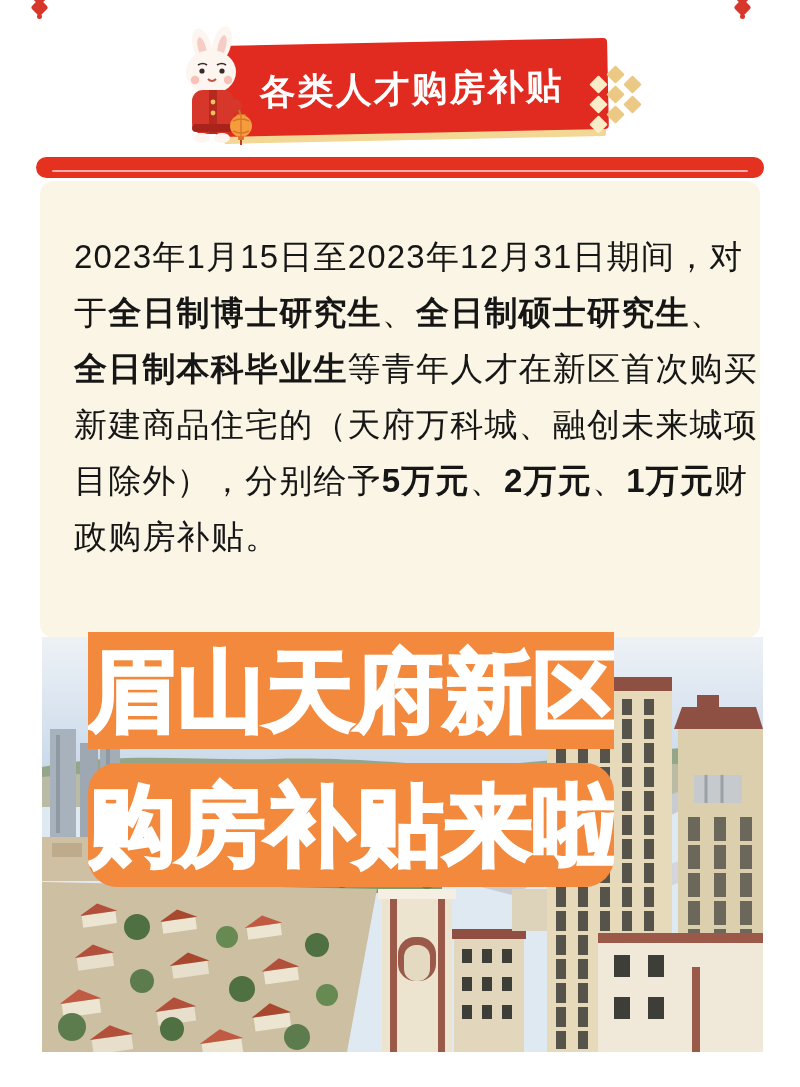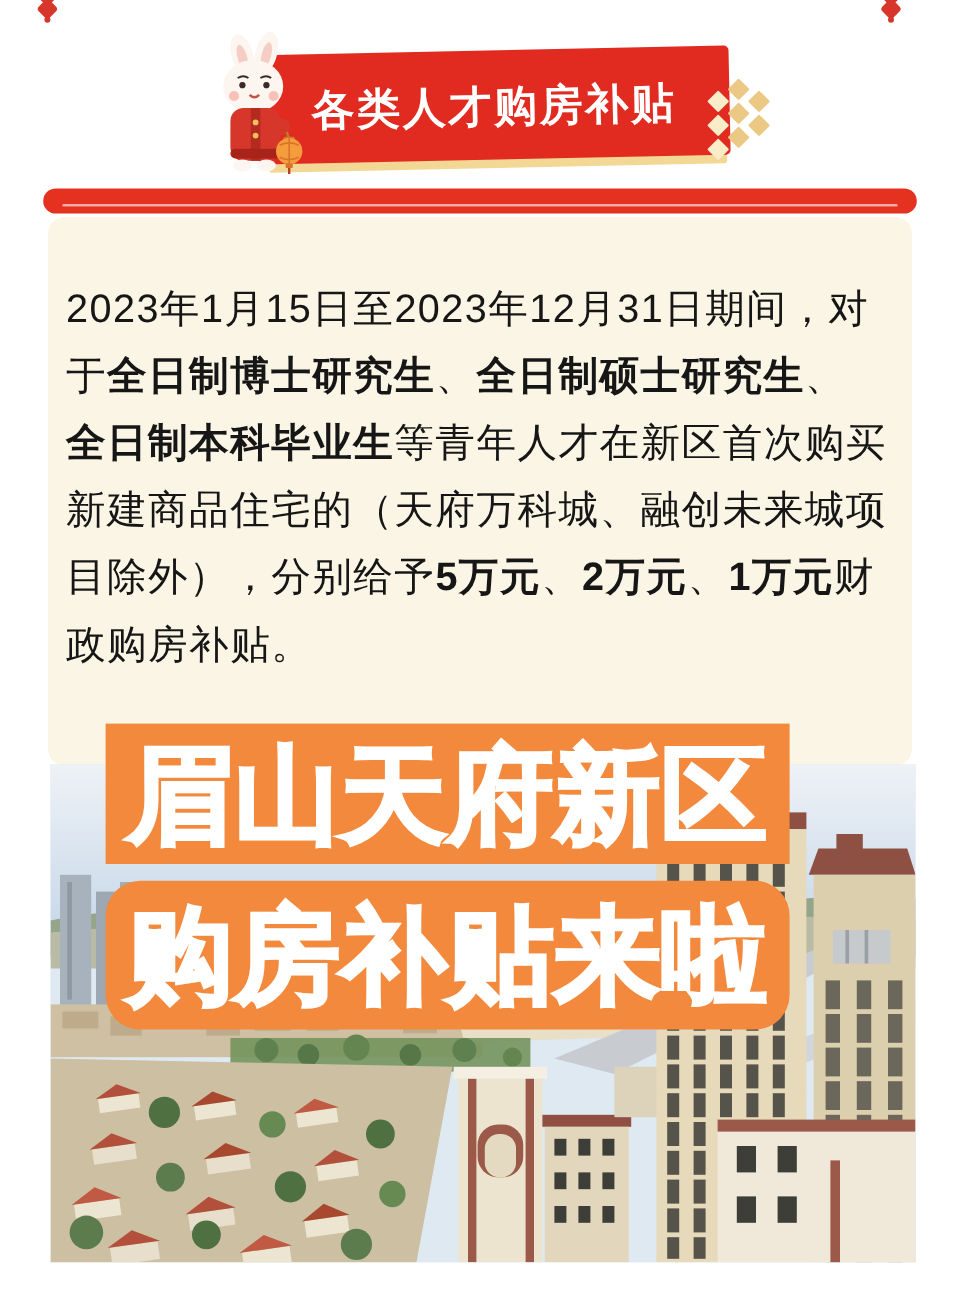--- a/index.html
+++ b/index.html
@@ -30,27 +30,27 @@
 
   
   .mascot{position:absolute;left:180px;top:26px;width:84px;height:120px;z-index:5;}
 
   
   .divider{position:absolute;left:36px;top:157px;width:728px;height:21px;background:#e53120;border-radius:11px;z-index:2;}
   .divider::after{content:"";position:absolute;left:16px;right:16px;bottom:6px;height:2px;background:rgba(255,255,255,0.6);border-radius:1px;}
 
   
   .panel{position:absolute;left:40px;top:181px;width:720px;height:457px;background:#faf5e4;border-radius:14px;z-index:1;}
-  .policy-text{position:absolute;left:55px;top:229px;width:684px;font-size:33px;line-height:56px;
+  .policy-text{position:absolute;left:74px;top:229px;width:684px;font-size:33px;line-height:56px;
     color:#161616;letter-spacing:1.2px;z-index:2;}
   .policy-text .b{font-weight:bold;}
 
   
-  .hero-line{position:absolute;left:88px;width:570px;background:#f2893d;color:#ffffff;font-weight:bold;
-    text-align:center;letter-spacing:1px;-webkit-text-stroke:3px #ffffff;z-index:4;white-space:nowrap;overflow:hidden;}
+  .hero-line{position:absolute;left:88px;width:526px;background:#f2893d;color:#ffffff;font-weight:bold;
+    text-align:center;letter-spacing:1px;-webkit-text-stroke:3px #ffffff;z-index:4;white-space:nowrap;overflow:hidden;margin-top:29px;}
   .hero-line.l1{top:603px;height:117px;font-size:88px;line-height:119px;}
   .hero-line.l2{top:734px;height:124px;font-size:88px;line-height:126px;border-radius:29px;}
 
   
   .photo{position:absolute;left:42px;top:637px;width:721px;height:415px;overflow:hidden;z-index:2;background:#dfe9f2;}
 </style>
 </head>
 <body>
 <div class="page">
 

